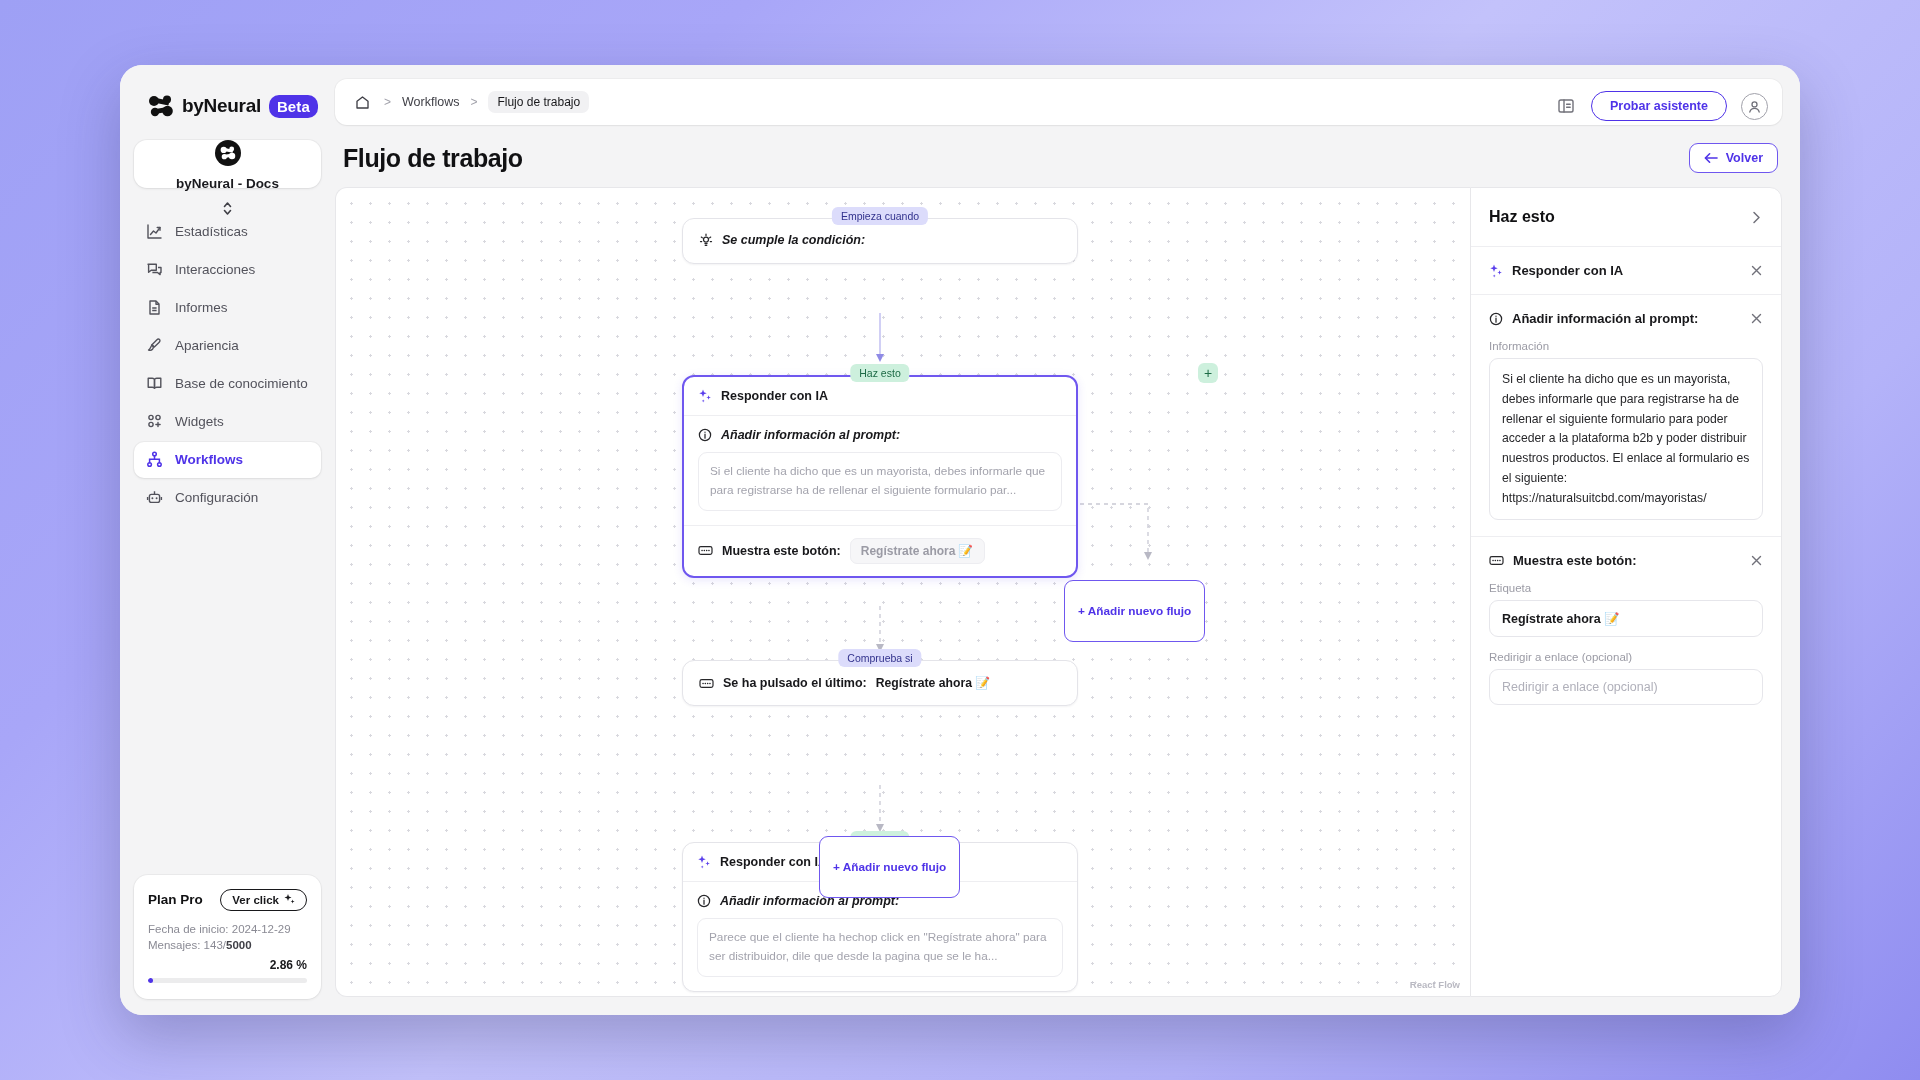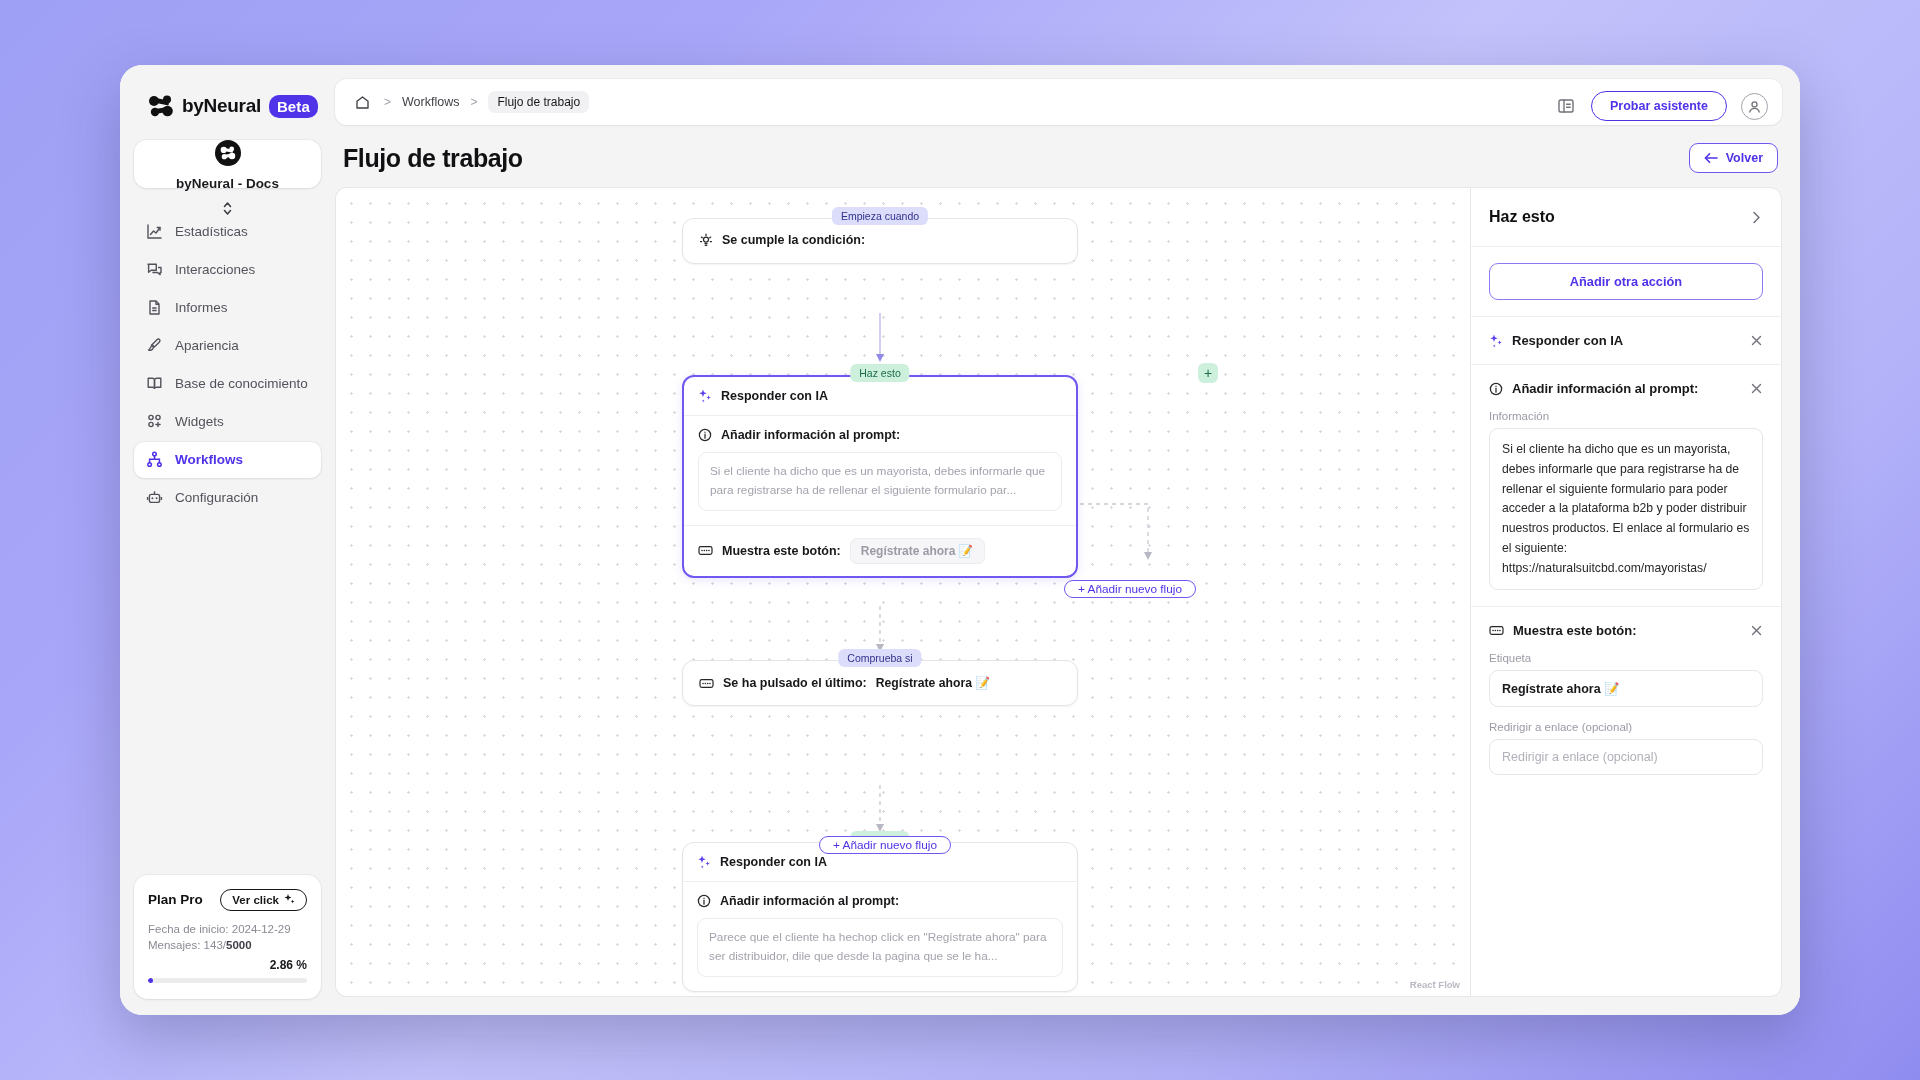--- a/index.html
+++ b/index.html
@@ -134,41 +134,41 @@
     box-shadow: 0 1px 2px rgba(20,20,43,.05);
     position:relative; z-index:2;
   }
   .node-card.selected { border:2px solid #6f57ef; box-shadow: 0 2px 10px rgba(79,51,232,.13); }
   .node-head {
     display:flex; align-items:center; gap:9px; padding: 12px 14px;
     font-size:12.5px; font-weight:600; color:#18181b;
   }
   .node-divider { height:1px; background:#eeeef1; }
   .node-body { padding: 12px 14px 14px; }
-  .node-label { display:flex; align-items:center; gap:9px; font-size:12.5px; font-weight:600; color:#18181b; }
+  .node-label { display:flex; align-items:center; gap:9px; font-size:12.5px; font-weight:600; color:#18181b;font-style:italic; }
   .node-textbox {
     margin-top:10px; border:1px solid #ececf0; border-radius:9px;
     padding: 9px 11px; font-size:11.8px; color:#a3a3ad; line-height:1.65;
   }
   .node-inline { display:flex; align-items:center; gap:9px; padding: 12px 14px; font-size:12.5px; font-weight:600; color:#18181b; }
   .chip-value {
     background:#f6f6f8; border:1px solid #ededf1; border-radius:7px;
     padding: 5px 10px; font-size:12px; color:#9b9ba5; display:flex; align-items:center; gap:6px;
   }
   .chip-bold { color:#18181b; font-weight:700; font-size:12.2px; display:flex; align-items:center; gap:6px; }
 
   .edge { position:absolute; z-index:1; }
   .plus-handle {
     position:absolute; width:20px; height:20px; border-radius:6px; background:#cdf0dd;
     color:#1d6b46; font-size:14px; display:flex; align-items:center; justify-content:center;
     cursor:pointer; z-index:4; line-height:1;
   }
   .add-flow-btn {
     position:absolute; border:1.5px solid #6f57ef; color:#4f33e8; background:#fff;
-    border-radius:9px; font-size:11.8px; font-weight:400; padding: 1px 13px;
+    border-radius:9px; font-size:11.8px; font-weight:700; padding: 23px 13px;
     cursor:pointer; white-space:nowrap; z-index:3;text-align:center;
   }
 
   
   #panel {
     width: 312px; flex:0 0 312px; background:#fff;
     border:1px solid #e7e7ea; border-radius: 0 12px 12px 0;
     display:flex; flex-direction:column; overflow:hidden;
   }
   .panel-header {
@@ -523,23 +523,20 @@
       <aside id="panel">
         <div class="panel-header">
           <span class="panel-title">Haz esto</span>
           <span class="panel-chevron">
             <svg width="13" height="15" viewBox="0 0 13 15" fill="none" stroke="#71717a" stroke-width="1.5" stroke-linecap="round" stroke-linejoin="round">
               <path d="M4 2.5 L9 7.5 L4 12.5"></path>
             </svg>
           </span>
         </div>
 
-        <div class="panel-section">
-          <button class="btn-add-action">Añadir otra acción</button>
-        </div>
 
         <div class="panel-section">
           <div class="panel-row-head">
             <span>
               <svg width="14" height="14" viewBox="0 0 14 14" fill="#5b40ec">
                 <path d="M5 0.6l1 2.7 2.7 1-2.7 1-1 2.7-1-2.7-2.7-1 2.7-1z"></path>
                 <path d="M10.6 6.2l.6 1.7 1.7.6-1.7.6-.6 1.7-.6-1.7L8.3 8.5l1.7-.6z"></path>
                 <path d="M5.2 10.4l.4 1.1 1.1.4-1.1.4-.4 1.1-.4-1.1-1.1-.4 1.1-.4z"></path>
               </svg>
             </span>

